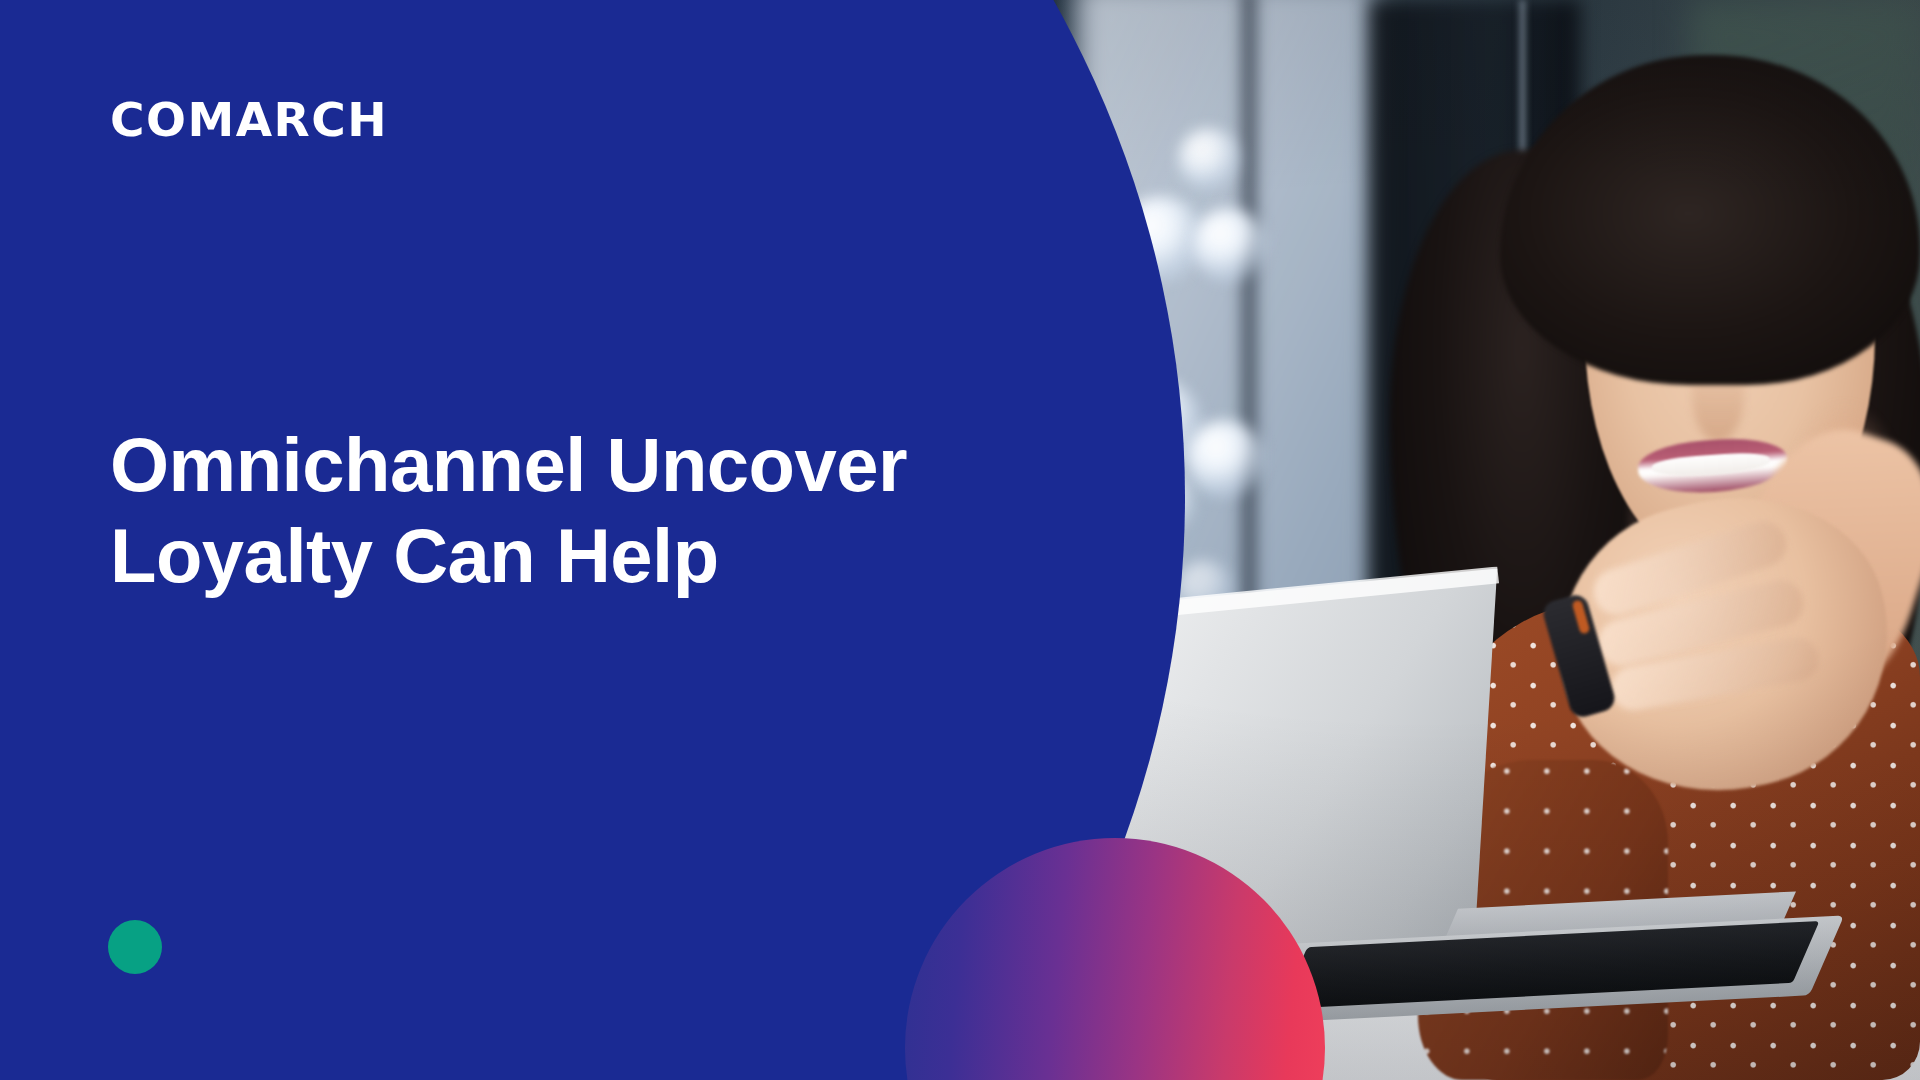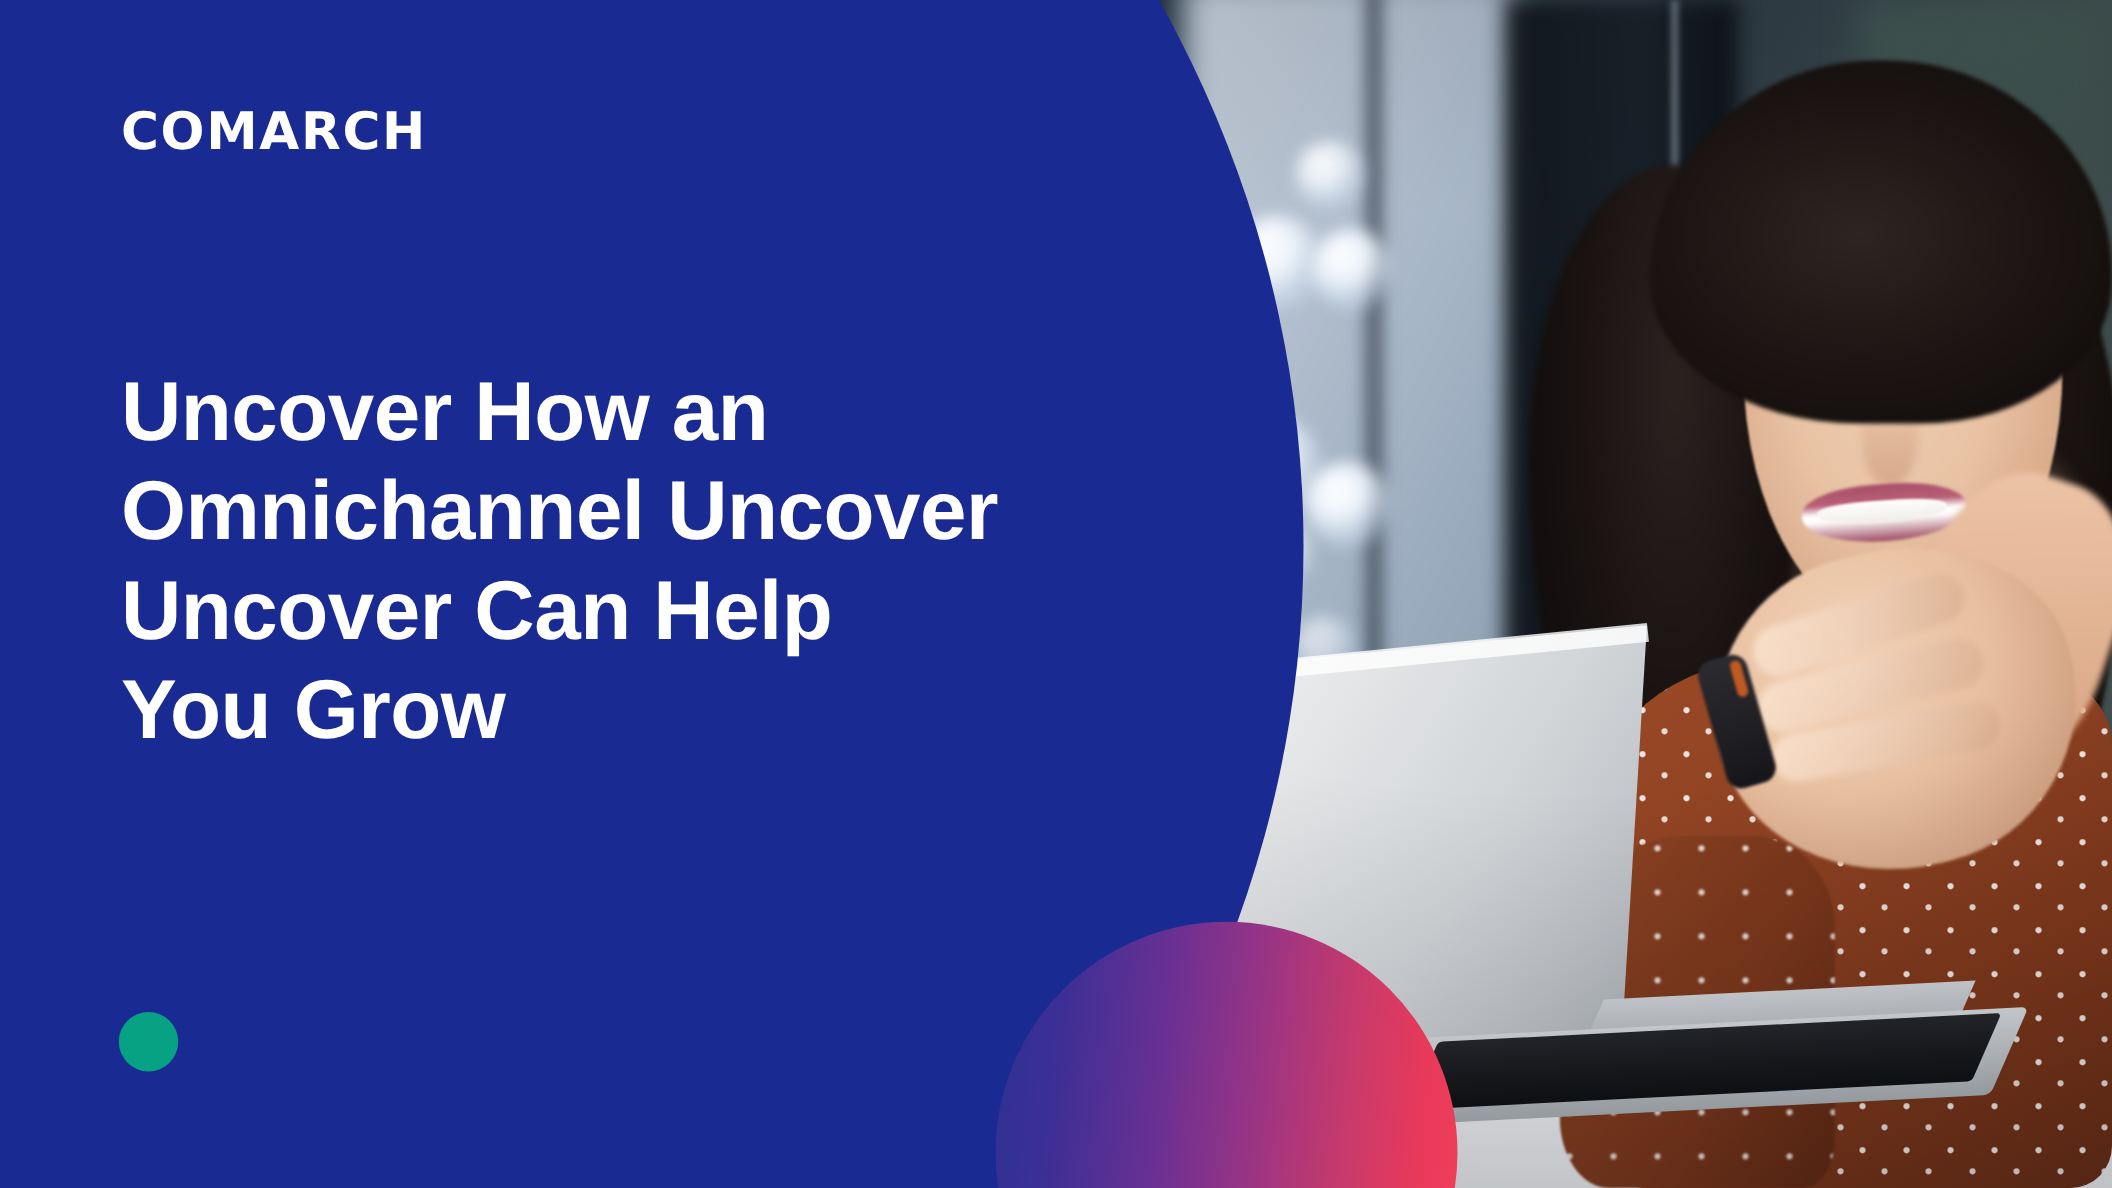--- a/index.html
+++ b/index.html
@@ -531,22 +531,21 @@
 
   <div class="blue-panel"></div>
 
   <div class="gradient-circle" style="background: linear-gradient(95deg, rgb(46, 49, 146) 0%, rgb(60, 47, 149) 14%, rgb(106, 48, 147) 36%, rgb(154, 52, 132) 55%, rgb(201, 58, 107) 74%, rgb(232, 57, 90) 88%, rgb(240, 64, 91) 100%);"></div>
 
   <div class="content">
 
     <div class="logo">COMARCH</div>
 
     <div class="headline">
-      <span class="strong">Uncover How an</span><br>
+      <br>
       <span class="strong">Omnichannel Uncover</span><br>
-      <span class="strong">Uncover</span><span class="light"> Can Help</span><br>
-      <span class="light">You Grow</span>
+      <span class="strong">Loyalty</span><span class="light"> Can Help</span><br>
     </div>
 
     <div class="dot"></div>
 
   </div>
 </div>
 
 </body></html>

